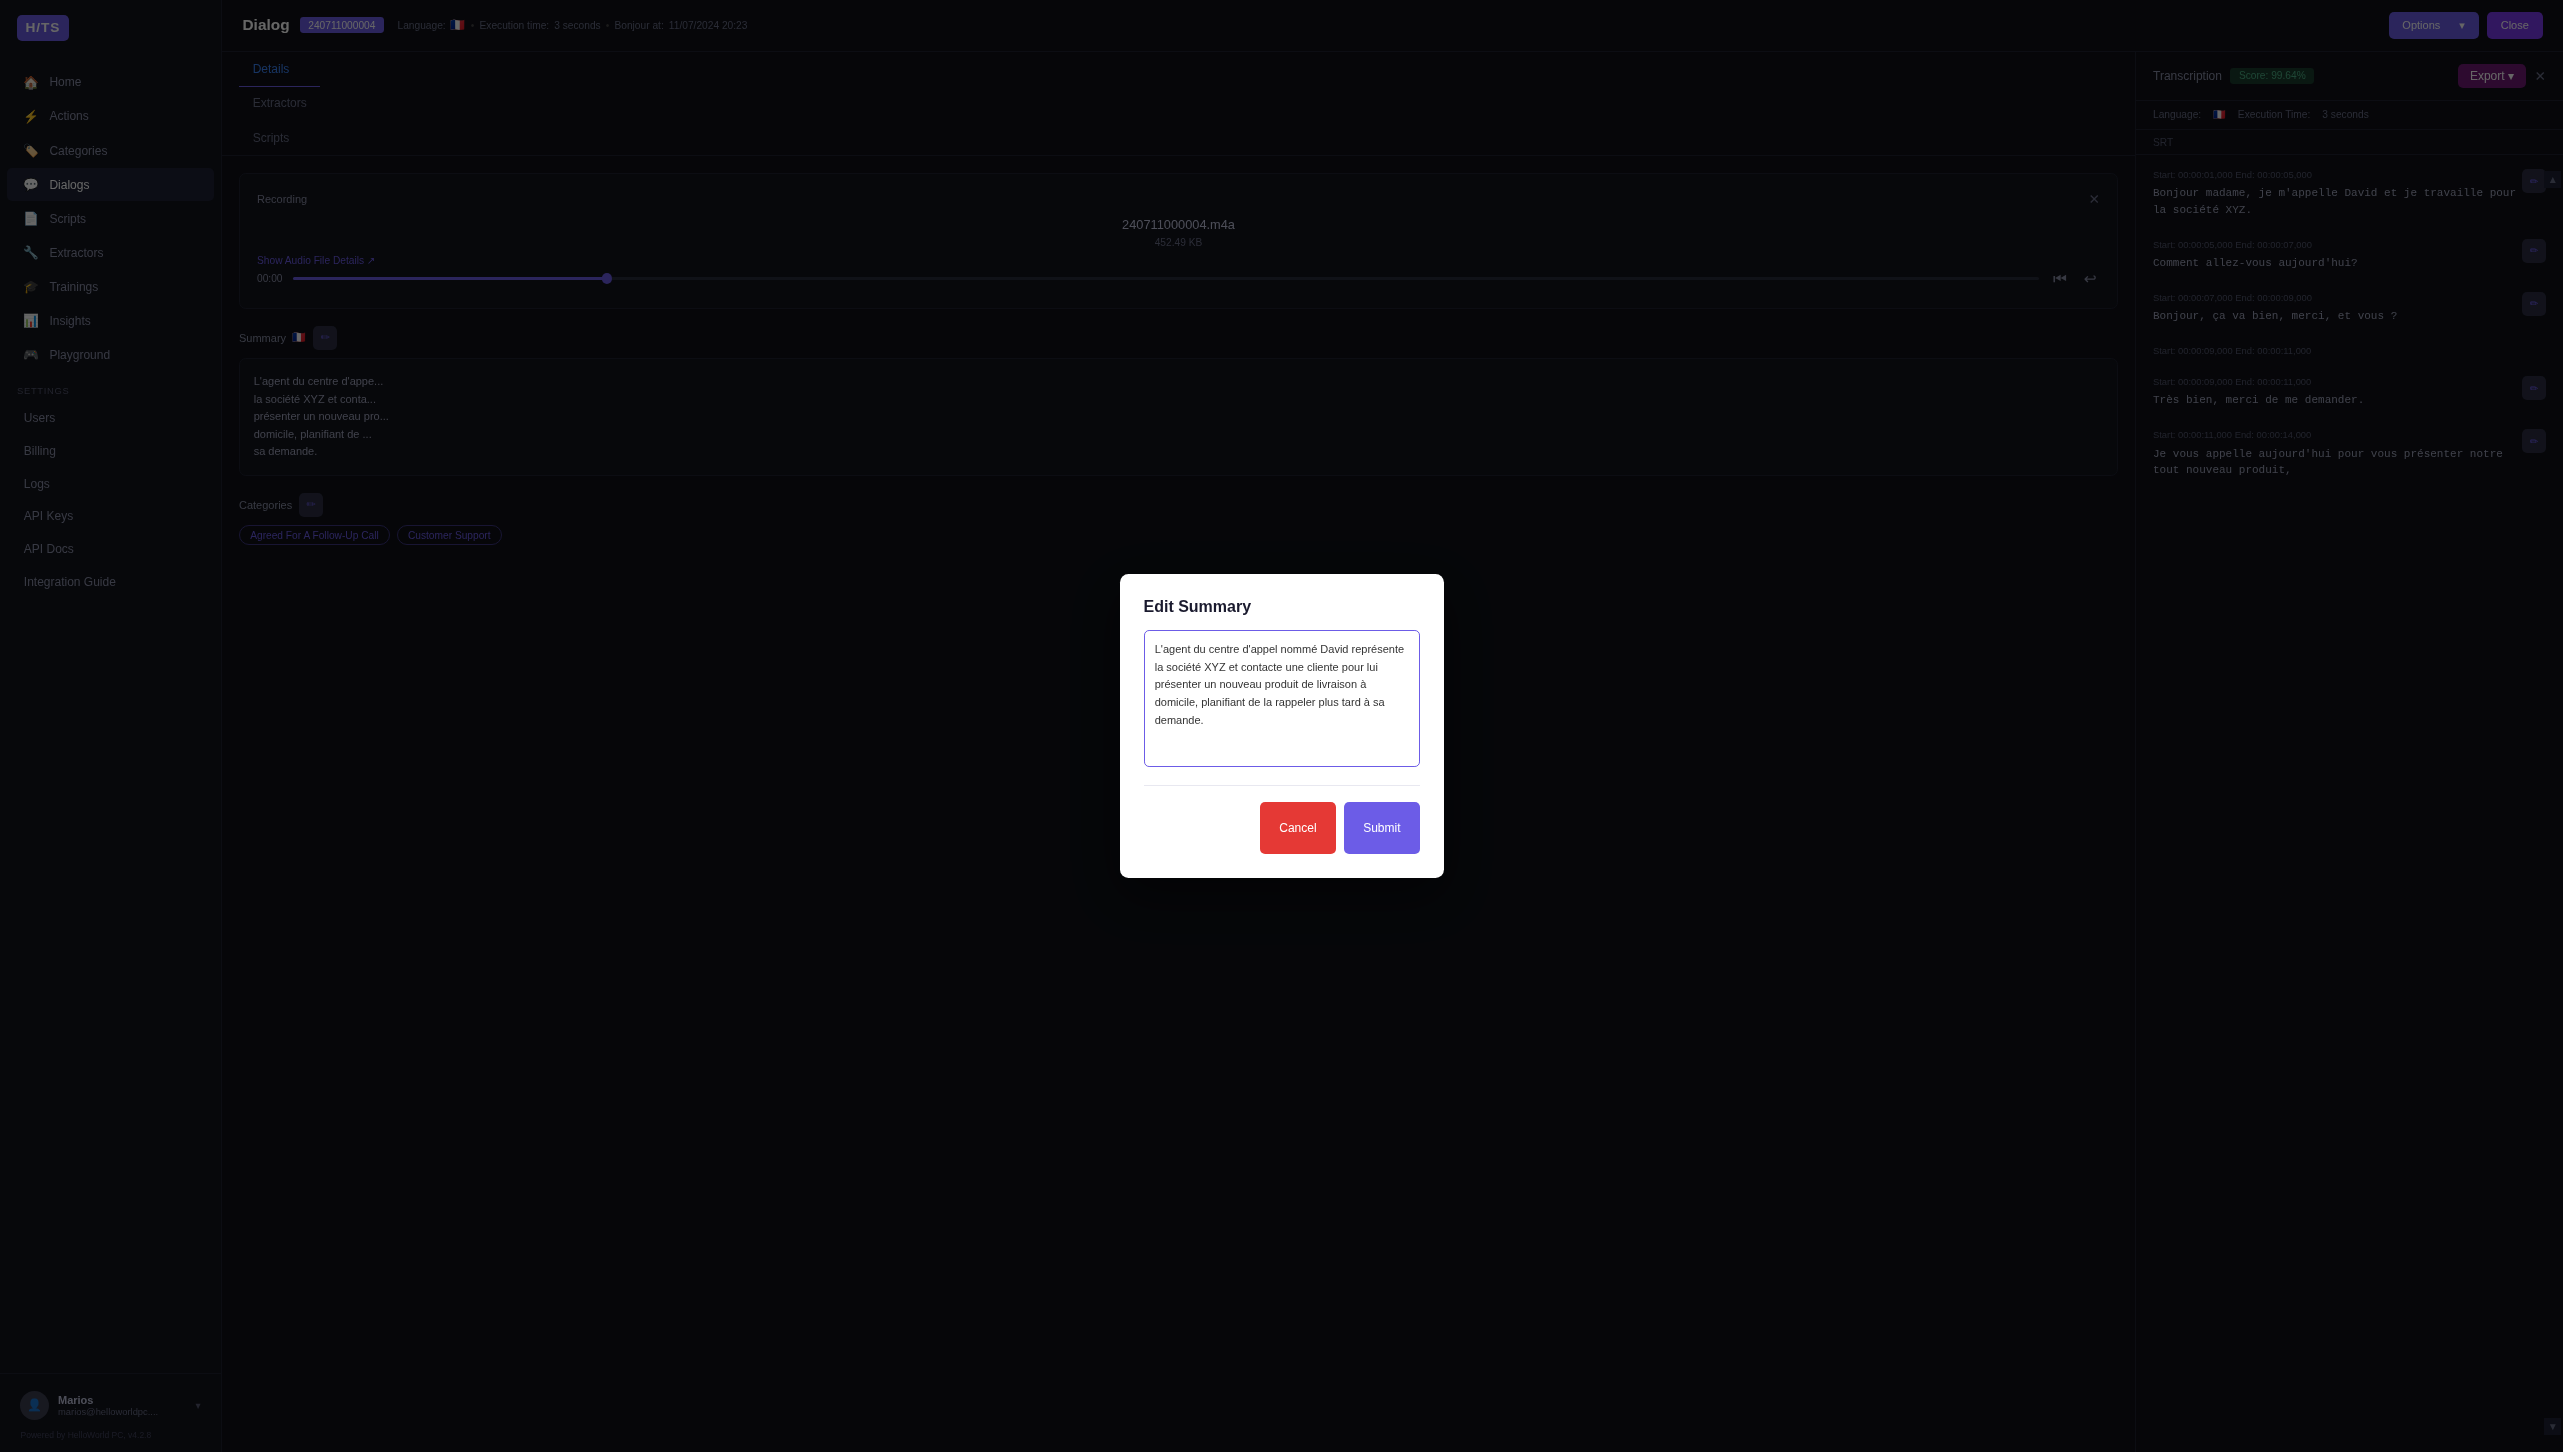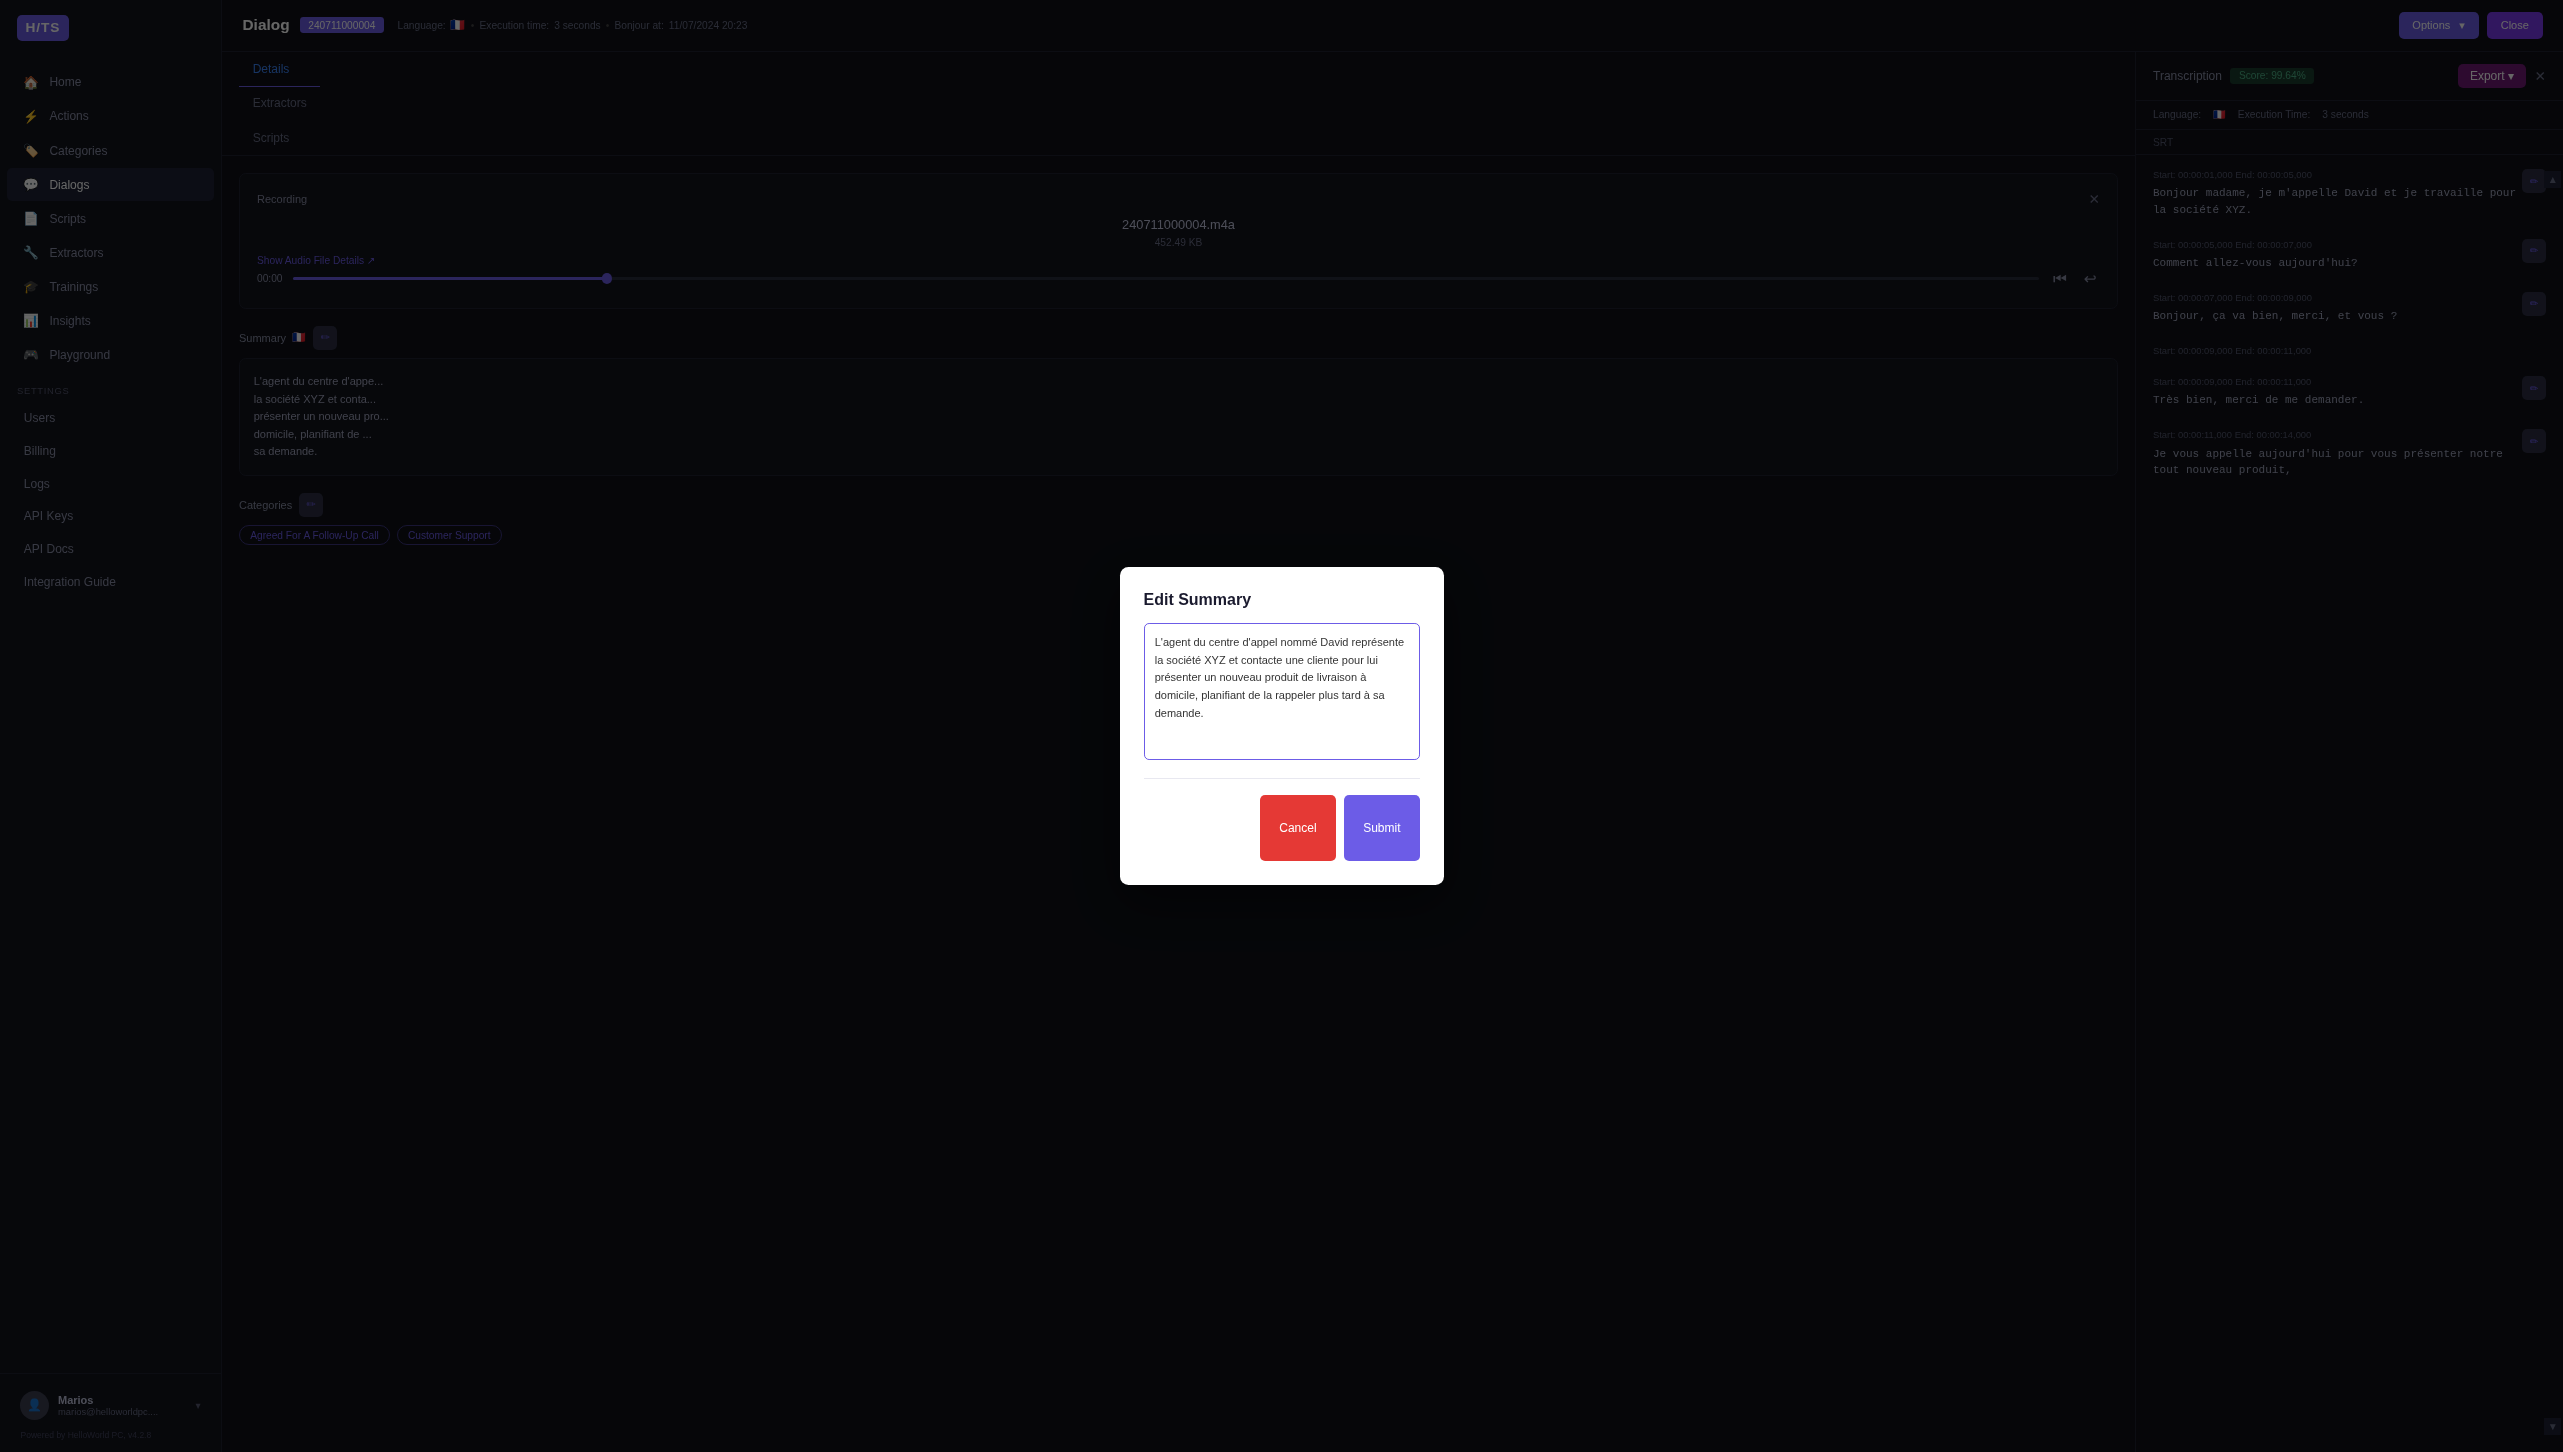--- a/index.html
+++ b/index.html
@@ -135,21 +135,21 @@
     .btn-options {
       background: #6c5ce7;
       color: white;
       border: none;
       padding: 6.8px 13.7px;
       border-radius: 5.1px;
       font-size: 11px;
       cursor: pointer;
       display: flex;
       align-items: center;
-      gap: 9px;
+      gap: 19px;
     }
     .btn-close {
       background: #7c3aed;
       color: white;
       border: none;
       padding: 6.8px 13.7px;
       border-radius: 5.1px;
       font-size: 11px;
       cursor: pointer;
     }
@@ -459,21 +459,21 @@
       padding: 8.5px 19px;
       border-radius: 5.1px;
       font-size: 12px;
       cursor: pointer;
       font-weight: 500;
     }
     .btn-submit {
       background: #6c5ce7;
       color: white;
       border: none;
-      padding: 26px 19px;
+      padding: 19px 19px;
       border-radius: 5.1px;
       font-size: 12px;
       cursor: pointer;
       font-weight: 500;
     }
   </style>
 </head>
 <body>
 
 <div class="sidebar">

